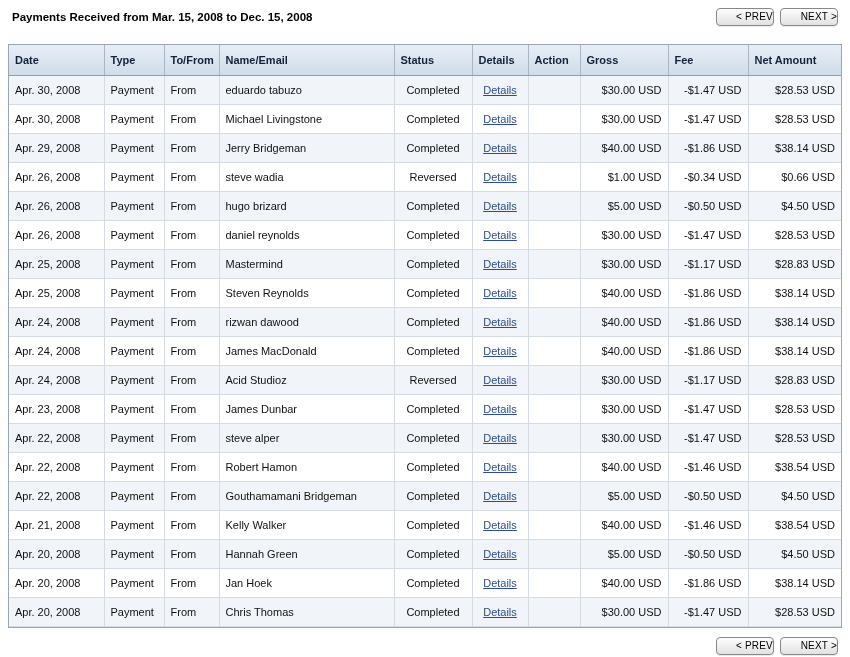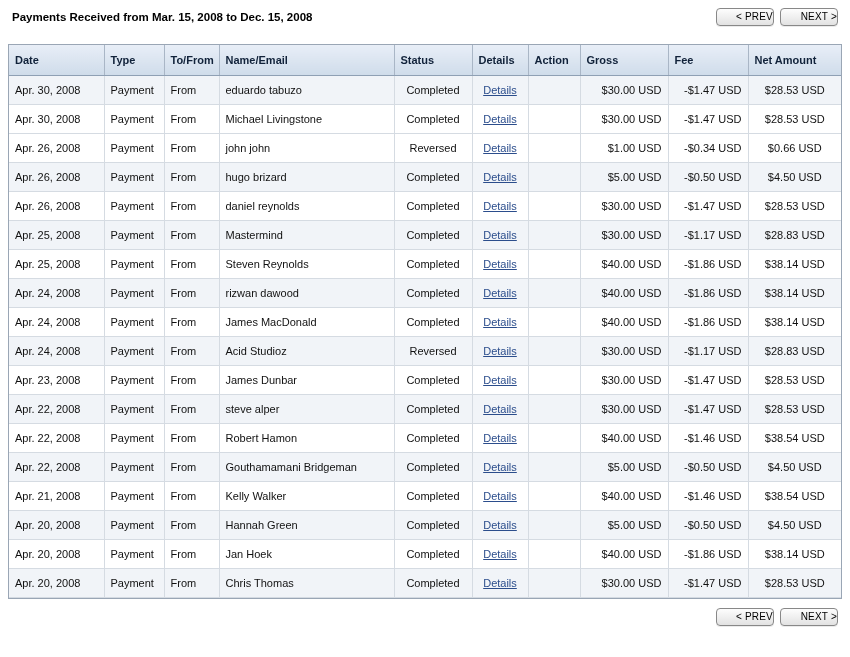--- a/index.html
+++ b/index.html
@@ -86,21 +86,21 @@
     border-right: 1px solid #d5dbe2;
     border-bottom: 1px solid #d5dbe2;
     padding: 5px 6px 5px 6px;
     font-size: 11px;
     color: #111;
     height: 18px;
     white-space: nowrap;
     overflow: hidden;
     text-overflow: ellipsis;
   }
-  table.payments td:last-child { border-right: none; text-align: center; }
+  table.payments td:last-child { border-right: none; }
   tr.row-alt td { background: #f1f4f8; }
   tr.row-plain td { background: #ffffff; }
 
   .num { text-align: right; }
   .ctr { text-align: center; }
 
   .details-link {
     color: #2b4d8c;
     text-decoration: underline;
     cursor: pointer;
@@ -186,25 +186,37 @@
             <td>Payment</td>
             <td>From</td>
             <td>Michael Livingstone</td>
             <td class="ctr">Completed</td>
             <td class="ctr"><span class="details-link">Details</span></td>
             <td class="ctr"></td>
             <td class="num">$30.00 USD</td>
             <td class="num">-$1.47 USD</td>
             <td class="num">$28.53 USD</td>
           </tr>
+          <tr class="row-alt">
+            <td>Apr. 29, 2008</td>
+            <td>Payment</td>
+            <td>From</td>
+            <td>Jerry Bridgeman</td>
+            <td class="ctr">Completed</td>
+            <td class="ctr"><span class="details-link">Details</span></td>
+            <td class="ctr"></td>
+            <td class="num">$40.00 USD</td>
+            <td class="num">-$1.86 USD</td>
+            <td class="num">$38.14 USD</td>
+          </tr>
           <tr class="row-plain">
             <td>Apr. 26, 2008</td>
             <td>Payment</td>
             <td>From</td>
-            <td>john john</td>
+            <td>steve wadia</td>
             <td class="ctr">Reversed</td>
             <td class="ctr"><span class="details-link">Details</span></td>
             <td class="ctr"></td>
             <td class="num">$1.00 USD</td>
             <td class="num">-$0.34 USD</td>
             <td class="num">$0.66 USD</td>
           </tr>
           <tr class="row-alt">
             <td>Apr. 26, 2008</td>
             <td>Payment</td>

